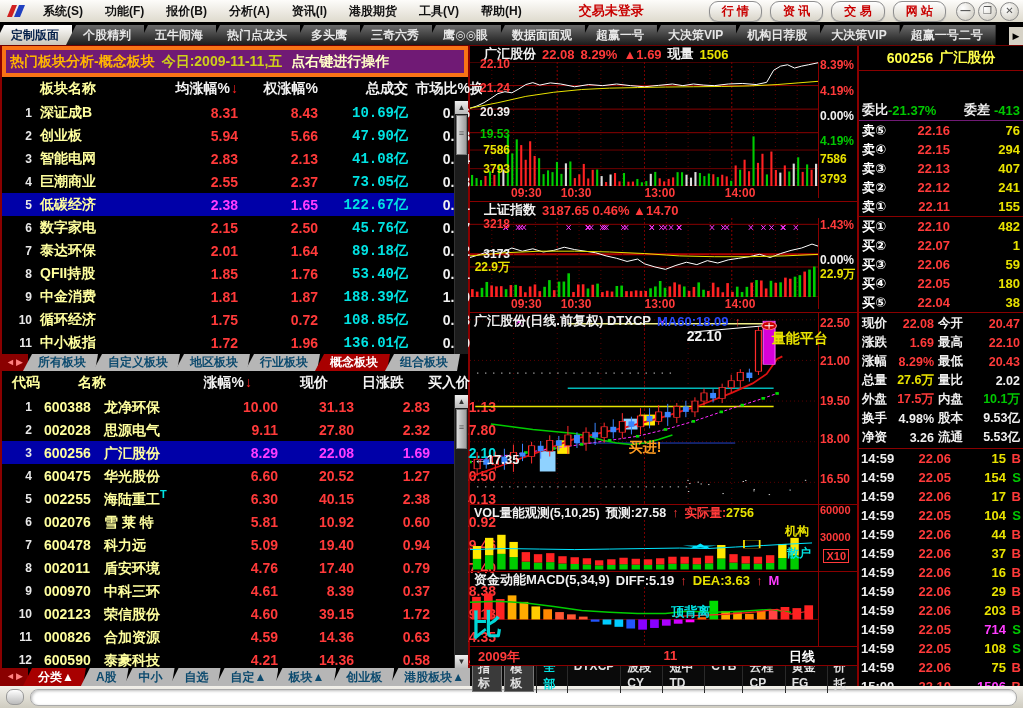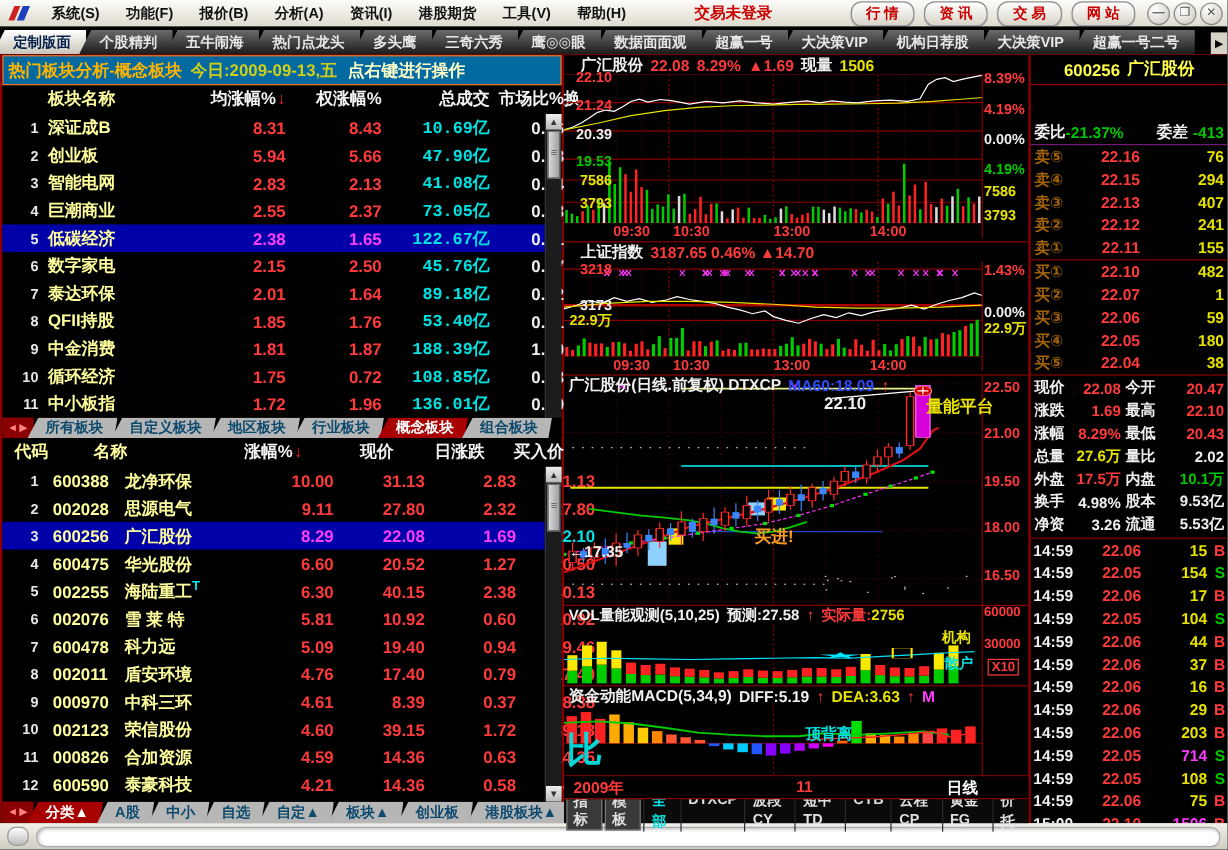--- a/index.html
+++ b/index.html
@@ -16,21 +16,21 @@
   .wbtn{width:17px;height:17px;border-radius:50%;background:radial-gradient(circle at 35% 30%,#fff,#c9c5b9);border:1px solid #8a8a8a;color:#555;font-size:10px;line-height:15px;text-align:center;font-weight:bold;}
   
   .tabbar{height:23px;background:#000;display:flex;align-items:flex-end;flex:none;overflow:hidden;}
   .tab{height:20px;line-height:20px;padding:0 13px 0 17px;background:linear-gradient(#6a6a6a,#1c1c1c);color:#e6e6e6;font-size:12px;font-weight:bold;clip-path:polygon(10px 0,100% 0,100% 100%,0 100%);margin-left:-6px;white-space:nowrap;}
   .tab.active{background:linear-gradient(#ffffff,#c9c5b9);color:#05204a;}
   .tab-scroll{margin-left:auto;width:14px;height:18px;background:#d6d2c6;color:#000;font-size:9px;text-align:center;line-height:18px;flex:none;}
   
   .content{flex:1;display:flex;background:#000;border-top:1px solid #700000;border-left:2px solid #8a0000;min-height:0;}
   
   .left{width:466px;flex:none;display:flex;flex-direction:column;border-right:2px solid #8a0000;min-height:0;}
-  .ptitle{height:23px;flex:none;background:#0369a1;border:1px solid #f97316;display:flex;align-items:center;font-weight:bold;font-size:14px;padding-left:4px;white-space:nowrap;overflow:hidden;}
+  .ptitle{height:23px;flex:none;background:#701a75;border:4px solid #f97316;display:flex;align-items:center;font-weight:bold;font-size:14px;padding-left:4px;white-space:nowrap;overflow:hidden;}
   .pt1{color:#ffb400;} .pt2{color:#cfcf1a;margin-left:7px;} .pt3{color:#ffffc8;margin-left:9px;}
   .tblwrap{position:relative;flex:none;}
   .tbl-head,.tbl-row{display:flex;align-items:center;font-weight:bold;}
   .tbl-head{height:24px;color:#f2f2f2;font-size:14px;}
   .tbl-row{height:23px;font-size:14px;}
   .tbl-row.sel{background:#0000a8;}
   .c-idx{width:30px;text-align:right;color:#e8e8e8;font-size:12px;flex:none;padding-right:2px;}
   .c-name{width:118px;flex:none;padding-left:6px;color:#ffff9e;white-space:nowrap;}
   .c-n1{width:80px;flex:none;text-align:right;} .c-n2{width:80px;flex:none;text-align:right;}
   .c-n3{width:90px;flex:none;text-align:right;} .c-n4{width:62px;flex:none;text-align:right;}
@@ -104,21 +104,21 @@
   .itab{padding:0 6px;border-left:1px solid #2a2a2a;}
   .itab.active{color:#00e2e2;}
   
   .right{flex:1;display:flex;flex-direction:column;border-left:2px solid #8a0000;font-weight:bold;min-width:0;background:#000;}
   .qhead{height:24px;flex:none;display:flex;align-items:center;justify-content:center;gap:6px;font-size:14px;color:#ffff4a;border-bottom:1px solid #8a0000;}
   .weibi{height:20px;flex:none;display:flex;align-items:center;font-size:13px;border-bottom:1px solid #701a75;padding:0 3px;margin-top:29px;}
   .weibi .lab{color:#f0f0f0;} .weibi .val{color:#00c800;}
   .weibi .w2{margin-left:auto;} .weibi .w3{margin-left:4px;}
   .book{flex:none;border-bottom:1px solid #8a0000;}
   .brow{height:19px;display:flex;align-items:center;font-size:13px;padding:0 3px;}
-  .brow .bl{width:36px;color:#a16207;flex:none;font-size:13px;}
+  .brow .bl{width:36px;color:#ffffff;flex:none;font-size:13px;}
   .brow .bp{width:52px;text-align:right;color:#ff3a3a;flex:none;}
   .brow .bv{flex:1;text-align:right;color:#e8e200;}
   .qinfo{flex:none;border-bottom:1px solid #8a0000;padding:1px 0;}
   .irow{height:19px;display:flex;align-items:center;font-size:12.5px;padding:0 3px;}
   .irow .il{color:#f0f0f0;flex:none;}
   .irow .iv1{width:47px;text-align:right;flex:none;margin-right:2px;}
   .irow .il2{flex:none;margin-left:2px;}
   .irow .iv2{flex:1;text-align:right;}
   .trades{flex:1;overflow:hidden;}
   .trow{height:19px;display:flex;align-items:center;font-size:13px;padding:0 2px;}
@@ -186,21 +186,21 @@
         <span class="tab">超赢一号二号</span>
       </div>
     <span class="tab-scroll">▶</span>
   </div>
 
   <div class="content">
 
     <div class="left">
       <div class="ptitle">
         <span class="pt1">热门板块分析-概念板块</span>
-        <span class="pt2">今日:2009-09-13,五</span>
+        <span class="pt2">今日:2009-11-11,五</span>
         <span class="pt3">点右键进行操作</span>
       </div>
 
       <div class="tblwrap">
         <div class="tbl-head">
           <span class="c-idx"></span>
           <span class="c-name">板块名称</span>
           <span class="c-n1"><span>均涨幅%</span><span class="sortarrow">↓</span></span>
           <span class="c-n2">权涨幅%</span>
           <span class="c-n3">总成交</span>

